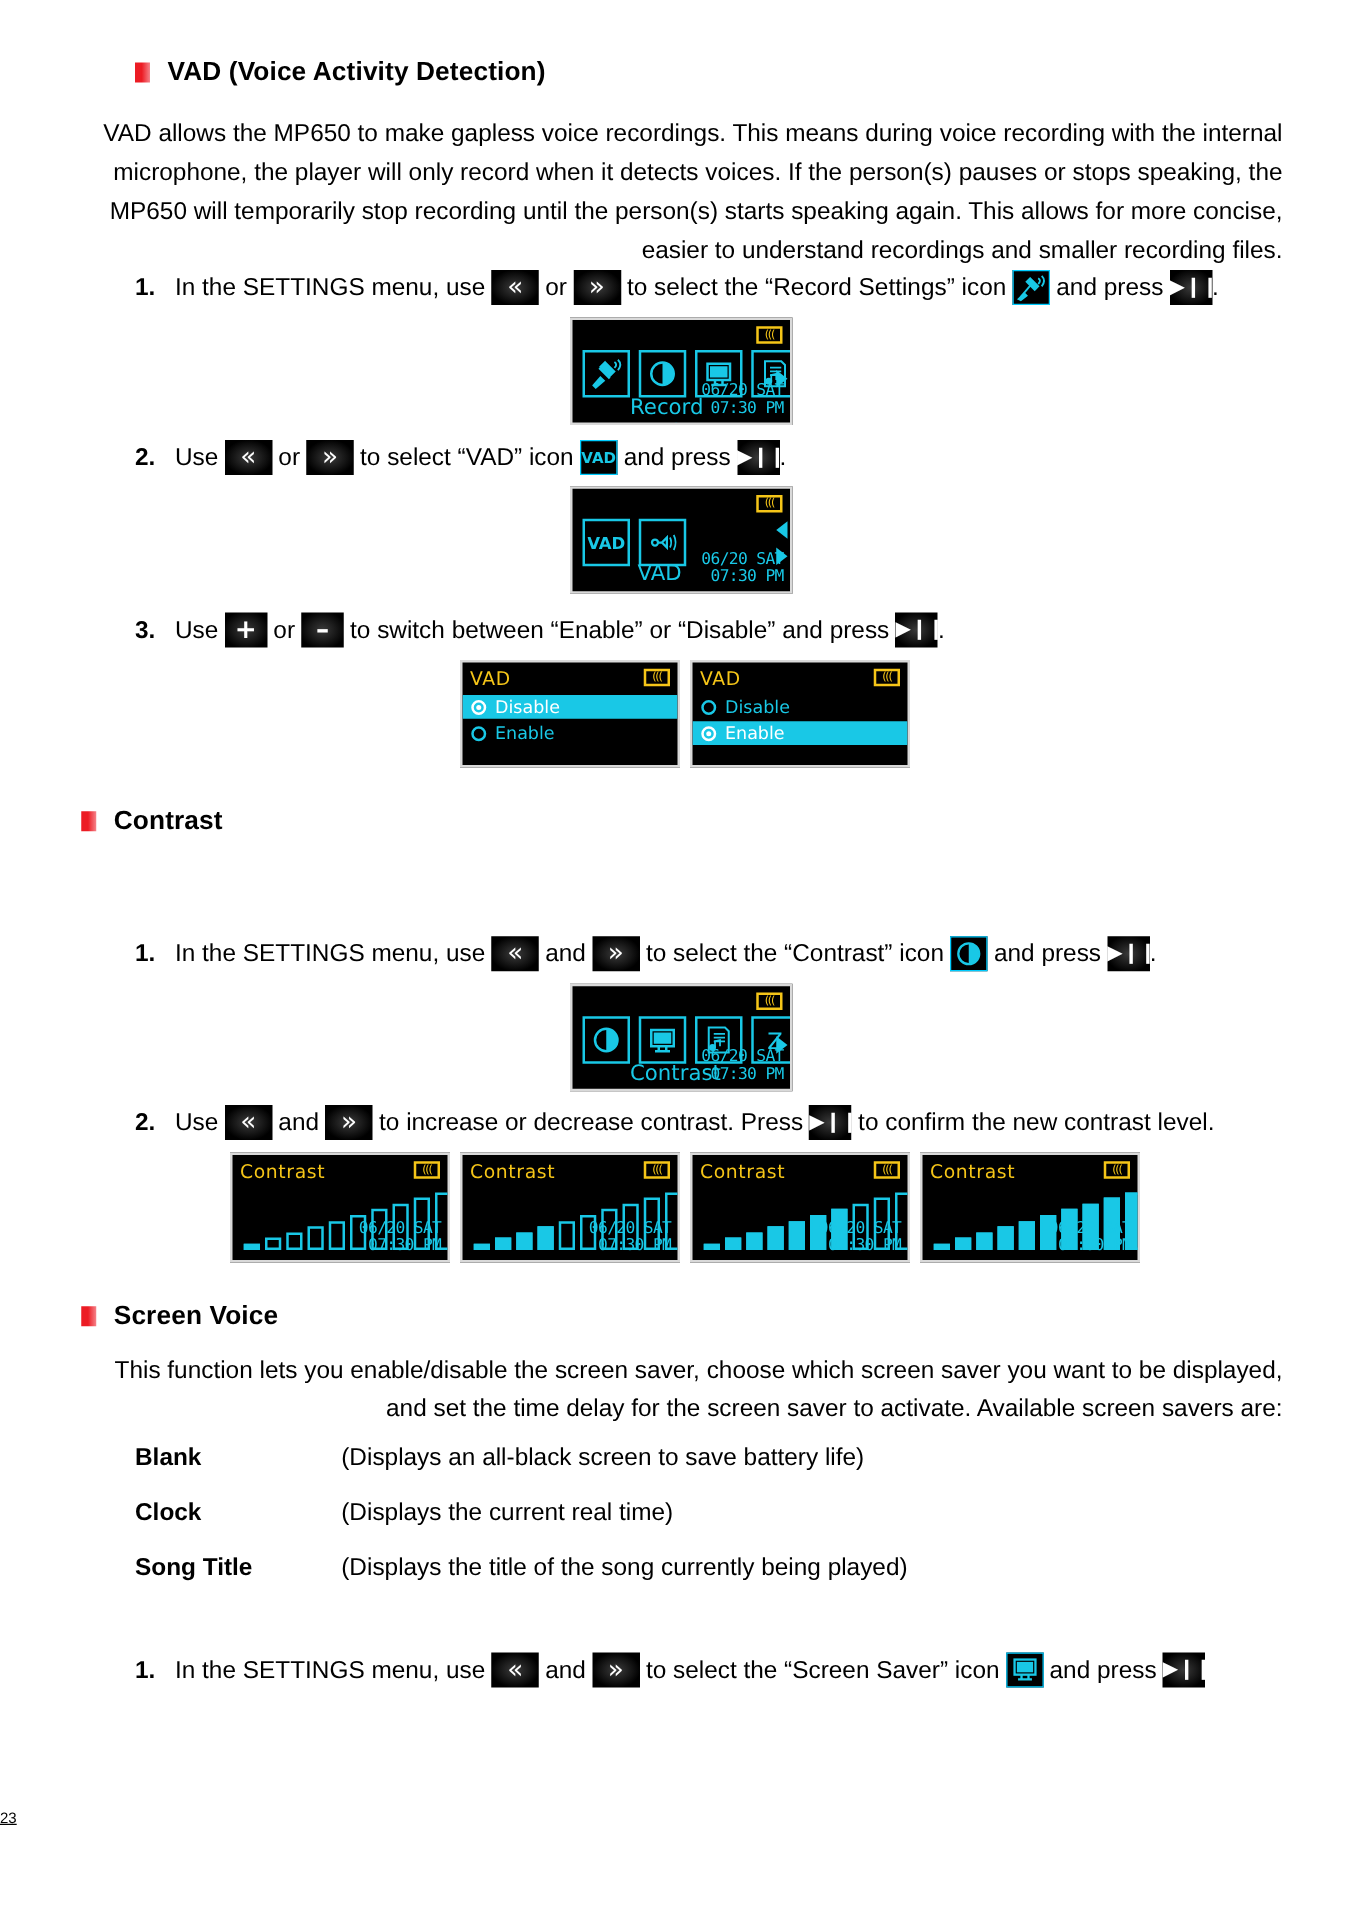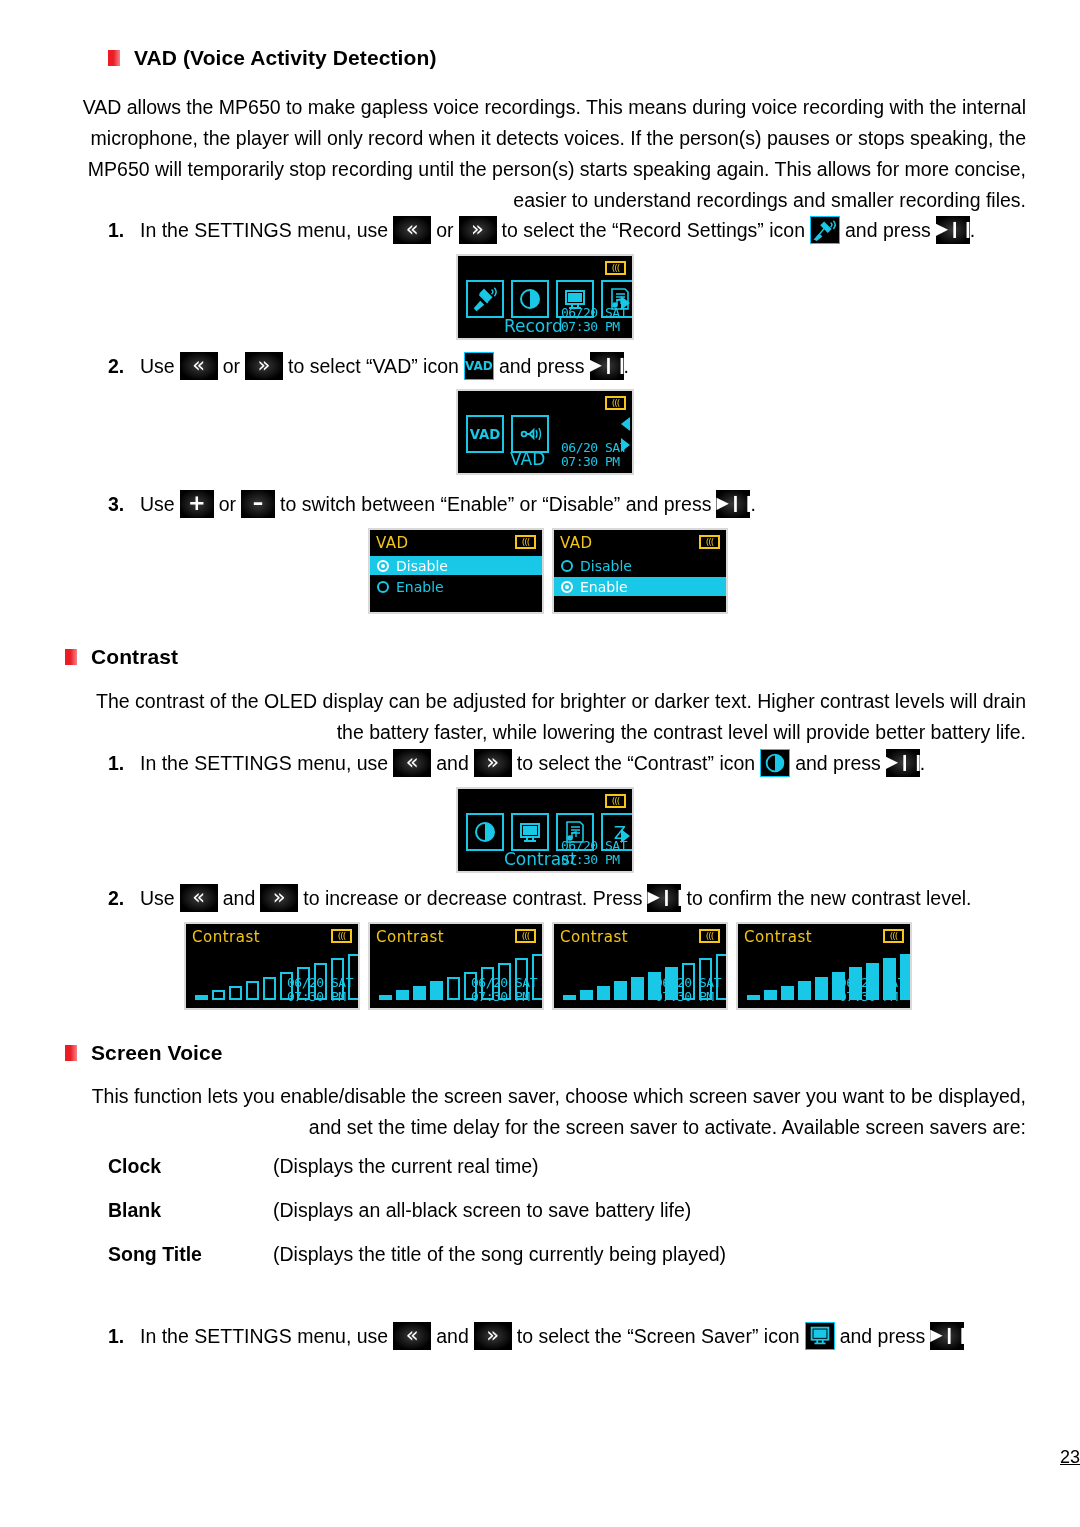--- a/index.html
+++ b/index.html
@@ -164,21 +164,21 @@
     font-size:17px;
     font-family:"DejaVu Sans", sans-serif;
     letter-spacing:0px;
   }
   .oled-clock{
     position:absolute;
     color:#19c8e6;
     font-size:13px;
     line-height:14px;
     font-family:"DejaVu Sans Mono", monospace;
-    text-align:left;
+    text-align:right;
     letter-spacing:-0.5px;
   }
   .arrow-r{
     position:absolute;
     width:0;height:0;
     border-top:7px solid transparent;
     border-bottom:7px solid transparent;
     border-left:9px solid #19c8e6;
   }
   .arrow-l{
@@ -247,22 +247,22 @@
   
   .deflist{ position:absolute; left:108px; top:1155px; width:850px; }
   .defrow{ display:flex; margin-bottom:21px; font-size:19.5px; }
   .defterm{ width:165px; font-weight:bold; flex:0 0 auto; }
   .defdesc{ }
 
   .pagenum{
     position:absolute;
     left:0;right:0;
     top:1447px;
-    text-align:right;
-    font-size:18px;
+    text-align:left;
+    font-size:12px;
     text-decoration:underline;
   }
 </style>
 </head>
 <body>
 
 <div class="page">
 
   <div class="heading heading-1">
     <span class="bullet"></span>
@@ -427,21 +427,20 @@
         <span class="lbl">Enable</span>
       </div>
     </div>
   </div>
 
   <div class="heading heading-2">
     <span class="bullet"></span>
     <span>Contrast</span>
   </div>
 
-  <div class="para" id="para-contrast">The contrast of the OLED display can be adjusted for brighter or darker text.  Higher contrast levels will drain the battery faster, while lowering the contrast level will provide better battery life.</div>
 
   <div class="step" style="left:108px; top:749px;">
     <span class="num">1.</span>
     <span class="txt tight-l">In the SETTINGS menu, use</span>
     <span class="keyicon k-prev">«</span>
     <span class="txt">and</span>
     <span class="keyicon k-next">»</span>
     <span class="txt">to select the “Contrast” icon</span>
     <span class="chip">
       <svg viewBox="0 0 30 28">
@@ -603,26 +602,26 @@
 
   <div class="heading heading-3">
     <span class="bullet"></span>
     <span>Screen Voice</span>
   </div>
 
   <div class="para" id="para-screensaver">This function lets you enable/disable the screen saver, choose which screen saver you want to be displayed, and set the time delay for the screen saver to activate.    Available screen savers are:</div>
 
   <div class="deflist" id="ss-deflist">
       <div class="defrow">
+        <div class="defterm">Blank</div>
+        <div class="defdesc">(Displays an all-black screen to save battery life)</div>
+      </div>
+      <div class="defrow">
         <div class="defterm">Clock</div>
         <div class="defdesc">(Displays the current real time)</div>
-      </div>
-      <div class="defrow">
-        <div class="defterm">Blank</div>
-        <div class="defdesc">(Displays an all-black screen to save battery life)</div>
       </div>
       <div class="defrow">
         <div class="defterm">Song Title</div>
         <div class="defdesc">(Displays the title of the song currently being played)</div>
       </div>
     </div>
 
   <div class="step" style="left:108px; top:1322px;">
     <span class="num">1.</span>
     <span class="txt tight-l">In the SETTINGS menu, use</span>

